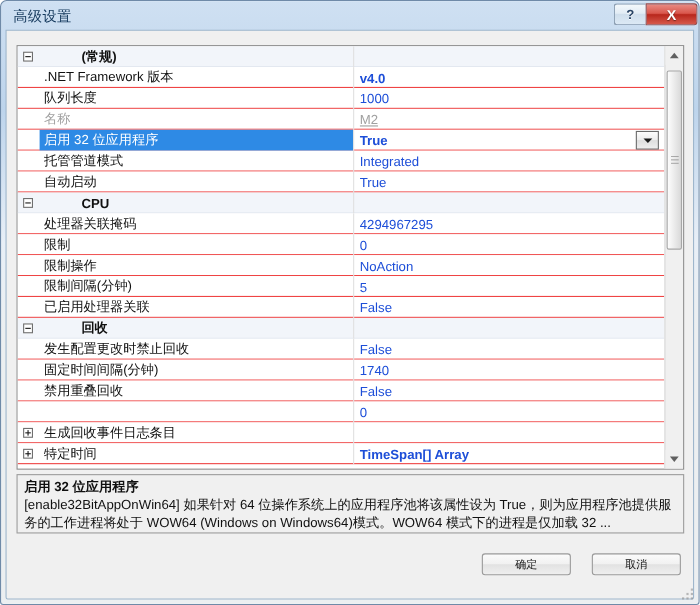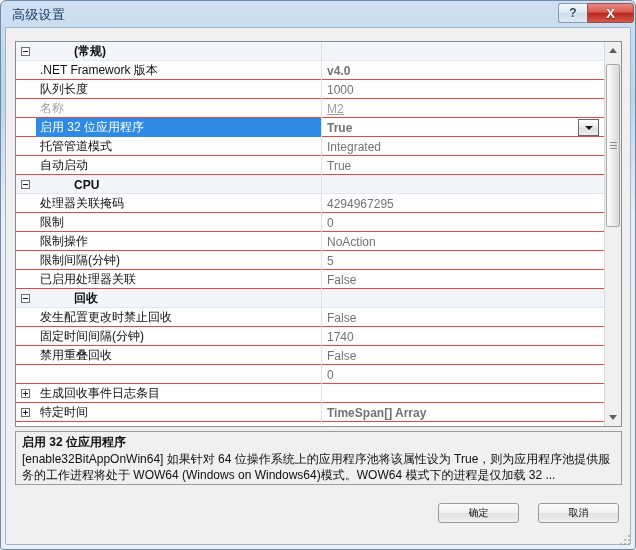--- a/index.html
+++ b/index.html
@@ -169,21 +169,21 @@
     background: #e0e0e0;
   }
   .value-cell {
     position: absolute;
     left: 311px; top: 0;
     width: 260px;
     height: 19px;
     display: flex;
     align-items: center;
     white-space: nowrap;
-    color: #737373;
+    color: #1d4ed8;
     overflow: hidden;
   }
   .value-cell.bold { font-weight: bold; }
   .value-cell.dim { color: #a0a0a0; text-decoration: underline; }
   .dropdown-btn {
     position: absolute;
     left: 562px; top: 1px;
     width: 21px; height: 17px;
     box-sizing: border-box;
     border: 1px solid #6a6a6a;

